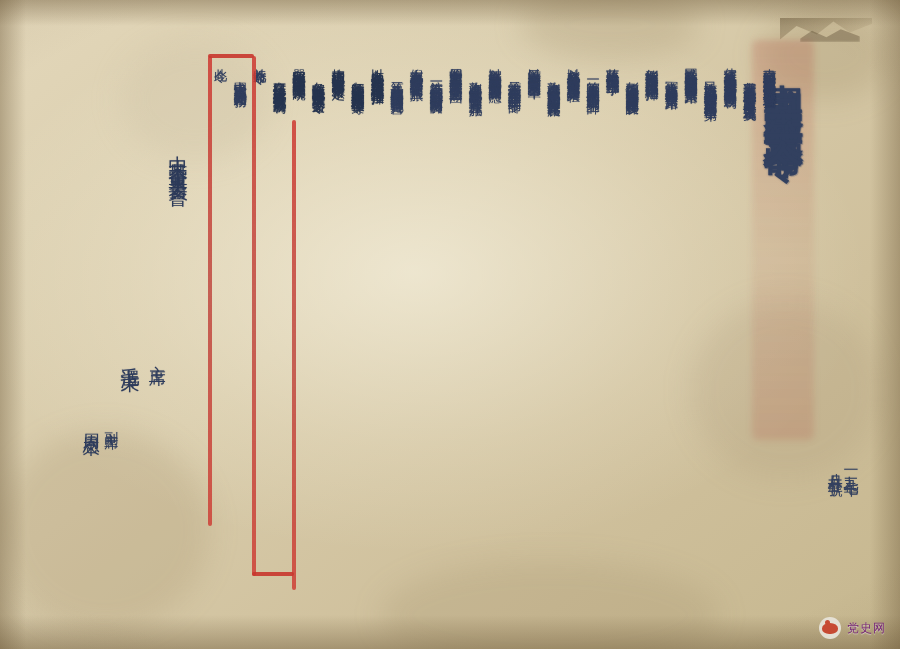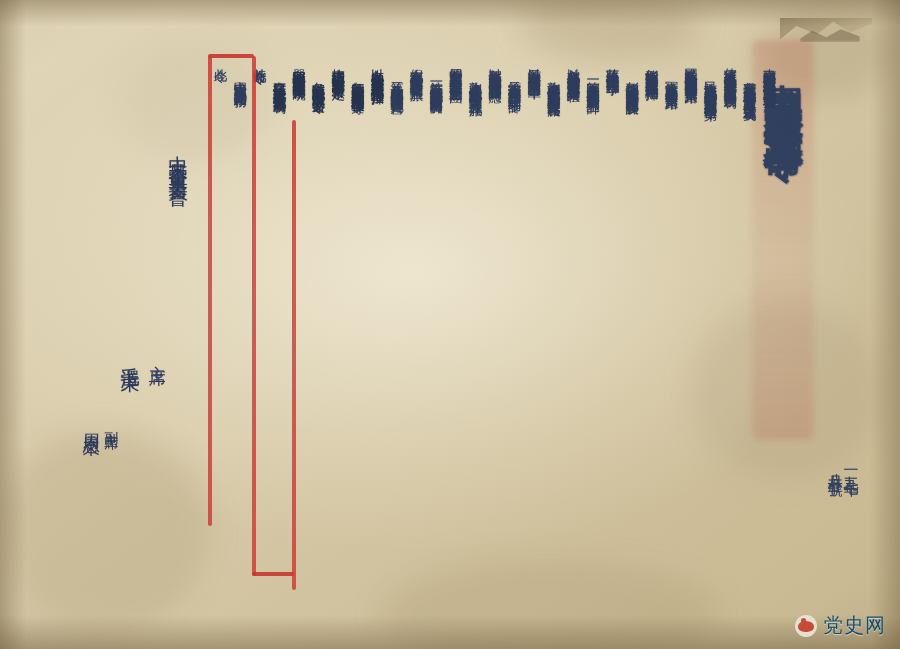--- a/index.html
+++ b/index.html
@@ -169,22 +169,22 @@
   #wm-icon::after {
     content: "";
     position: absolute;
     left: 6px; top: 3px;
     width: 5px; height: 5px;
     border-radius: 50%;
     background: #c8462f;
   }
   #wm-text {
     font-family: Liberation Sans, sans-serif;
-    font-size: 20px;
-    color: #0c4a6e;
+    font-size: 12px;
+    color: #701a75;
     text-shadow: 0 1px 1px rgba(255,255,255,0.6);
     letter-spacing: 1px;
   }
 </style>
 </head>
 <body>
 
 <div id="page">
 
   <div class="paper"></div>

